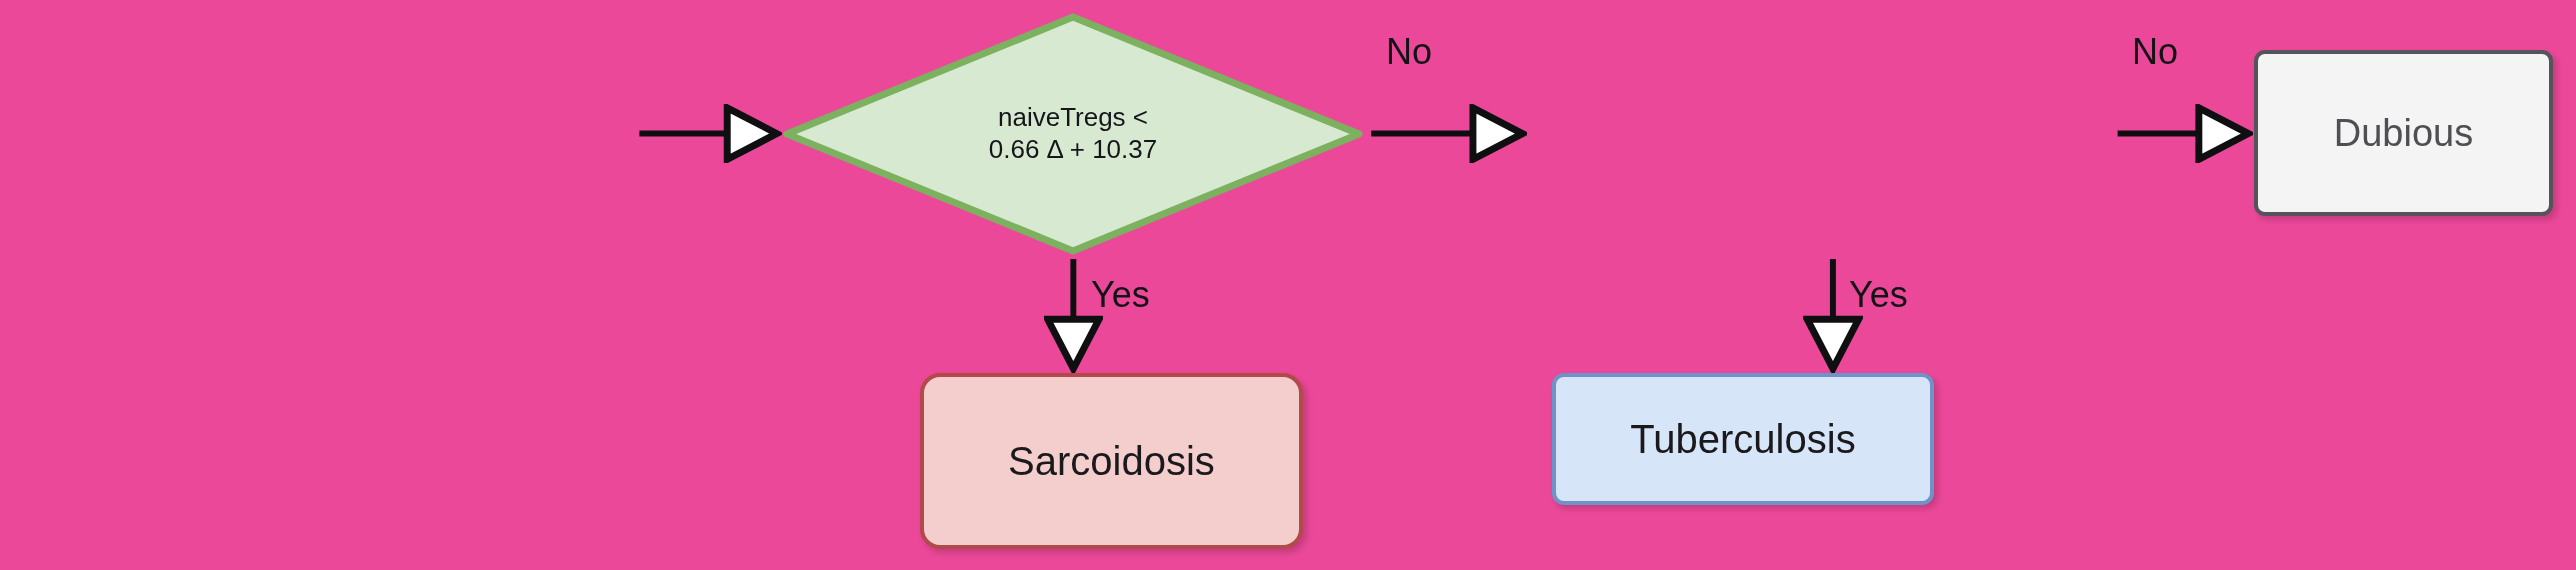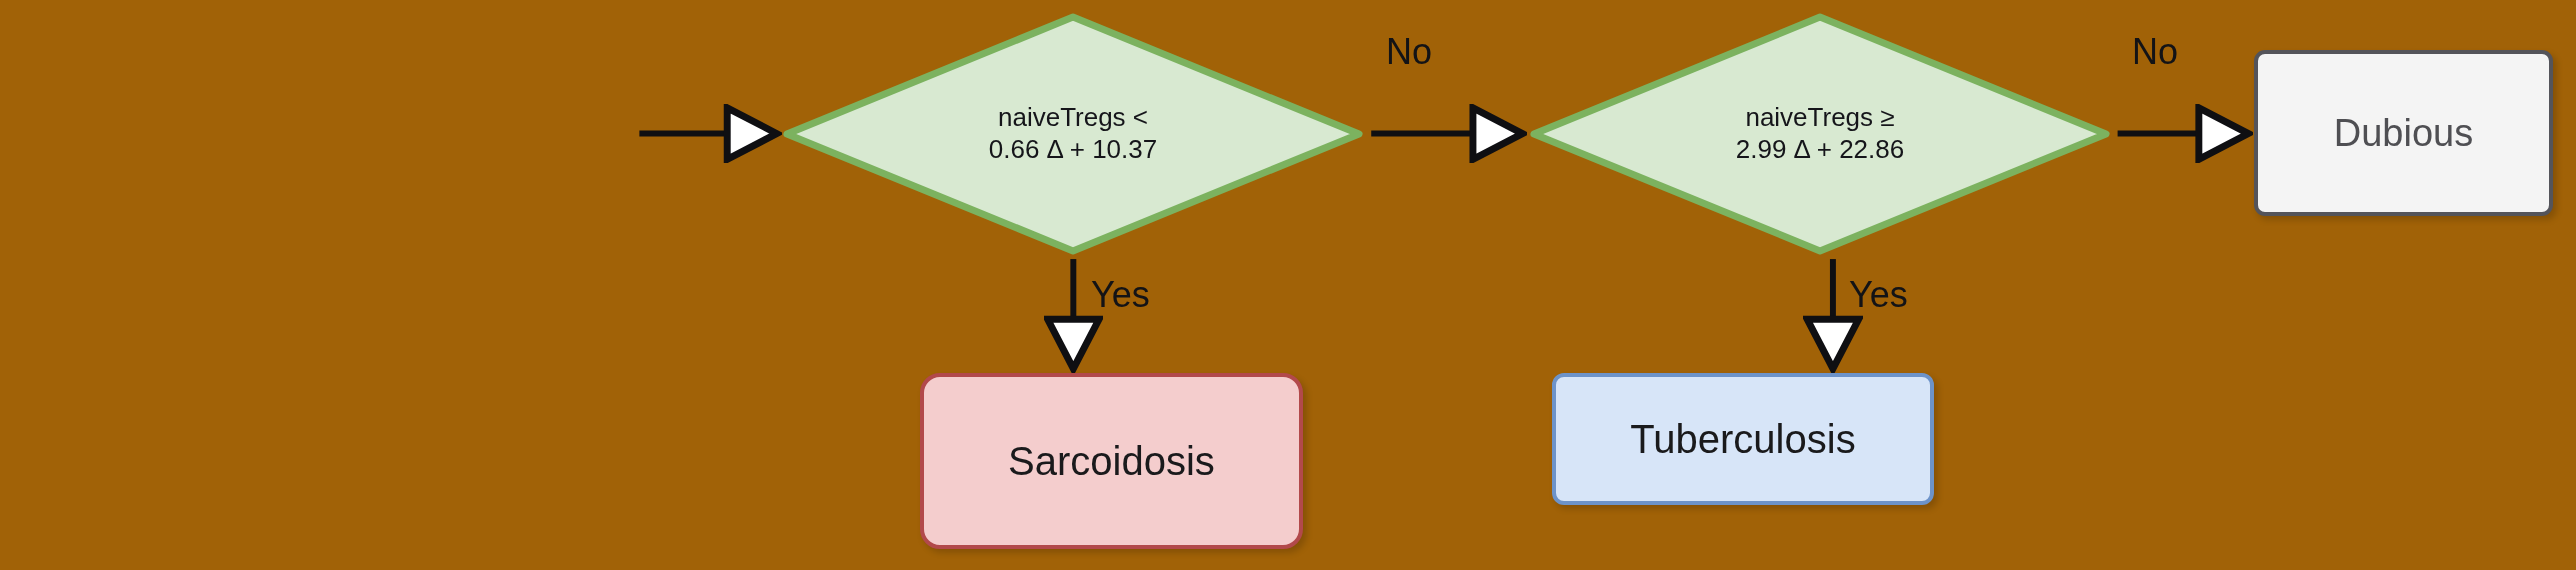--- a/index.html
+++ b/index.html
@@ -8,21 +8,21 @@
     padding: 0;
     background: #ffffff;
   }
   body {
     font-family: "Liberation Sans", sans-serif;
   }
   #canvas {
     position: relative;
     width: 2576px;
     height: 571px;
-    background: #a16207;
+    background: #ec4899;
     overflow: hidden;
   }
 
   
   .node-label {
     position: relative;
     z-index: 3;
     text-align: center;
     line-height: 1.22;
     white-space: pre-line;
@@ -198,27 +198,20 @@
 
 
   <div class="diamond-node node-decision1" style="z-index:3;">
     <svg width="584" height="246" viewBox="0 0 884 372" xmlns="http://www.w3.org/2000/svg">
       <path d="M 442 9 L 875 186 L 442 363 L 9 186 Z" fill="#d8e9d1" stroke="#7cb25f" stroke-width="7" stroke-linejoin="round" vector-effect="non-scaling-stroke"></path>
     </svg>
     <span class="node-label">naiveTregs &lt;
 0.66 Δ + 10.37</span>
   </div>
 
-  <div class="diamond-node node-decision2" style="z-index:3;">
-    <svg width="584" height="246" viewBox="0 0 884 372" xmlns="http://www.w3.org/2000/svg">
-      <path d="M 442 9 L 875 186 L 442 363 L 9 186 Z" fill="#d8e9d1" stroke="#7cb25f" stroke-width="7" stroke-linejoin="round" vector-effect="non-scaling-stroke"></path>
-    </svg>
-    <span class="node-label">naiveTregs ≥
-2.99 Δ + 22.86</span>
-  </div>
 
   <div class="rect-node node-sarcoidosis" style="z-index:3;margin-left:32px;">
     <span class="node-label">Sarcoidosis</span>
   </div>
 
   <div class="rect-node node-tuberculosis" style="z-index:3;">
     <span class="node-label">Tuberculosis</span>
   </div>
 
   <div class="rect-node node-dubious" style="z-index:3;border-radius:11px;">

